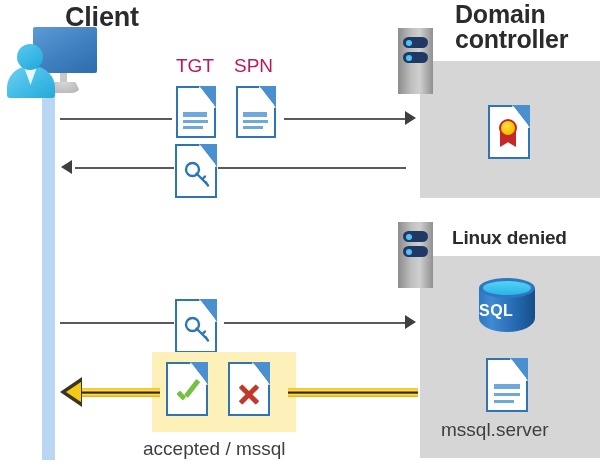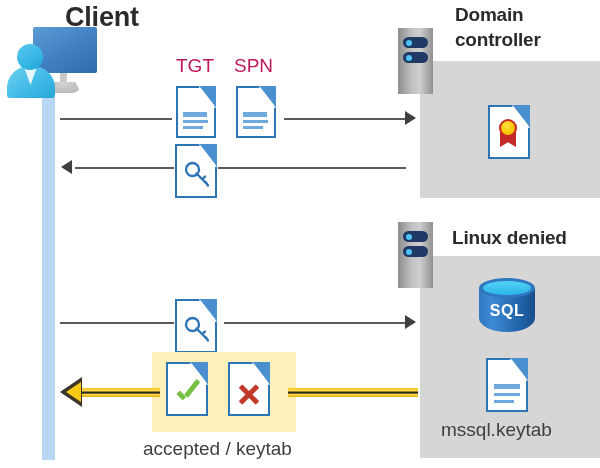--- a/index.html
+++ b/index.html
@@ -15,21 +15,21 @@
     position:absolute;left:42px;top:88px;width:13px;height:372px;
     background:#b9d6f2;
   }
 
   
   .title{
     position:absolute;font-weight:bold;color:#2b2b2b;
     letter-spacing:-0.2px;
   }
   .title-client{left:44px;top:2px;font-size:27px;margin-left:21px;}
-  .title-dc{left:455px;top:2px;font-size:19px;line-height:25px;width:140px;}
+  .title-dc{left:455px;top:2px;font-size:25px;line-height:25px;width:140px;}
   .title-linux{left:452px;top:225px;font-size:19px;line-height:25px;}
 
   
   .zone{position:absolute;background:#d6d6d6;}
   .zone-dc{left:420px;top:61px;width:180px;height:137px;}
   .zone-linux{left:420px;top:256px;width:180px;height:202px;}
 
   
   .rack{position:absolute;width:35px;height:66px;
         background:linear-gradient(to right,#8c8c8c 0%,#bfbfbf 38%,#cfcfcf 62%,#909090 100%);
@@ -96,21 +96,21 @@
 
   
   .sql{position:absolute;width:56px;height:62px;}
   .sql .body{position:absolute;left:0;top:10px;width:56px;height:44px;
              background:linear-gradient(to right,#2f77c0 0%,#3f8ad4 22%,#1f62a8 75%,#174e88 100%);
              border-radius:0 0 28px 28px / 0 0 14px 14px;}
   .sql .top{position:absolute;left:0;top:0;width:56px;height:20px;border-radius:50%;
             background:#2f77c0;}
   .sql .top-in{position:absolute;left:4px;top:3px;width:48px;height:14px;border-radius:50%;
             background:linear-gradient(to bottom,#53d2f5 0%,#2ab4e8 100%);}
-  .sql .txt{position:absolute;left:0;top:24px;width:56px;text-align:center;color:#fff;
+  .sql .txt{position:absolute;left:0;top:24px;width:56px;text-align:left;color:#fff;
             font-size:16px;font-weight:bold;letter-spacing:0.5px;}
 
   
   .seal{position:absolute;width:18px;height:18px;border-radius:50%;
         background:radial-gradient(circle at 40% 35%,#ffe04a 0%,#f7c600 55%,#e0a800 100%);
         border:2px solid #c62828;box-sizing:border-box;}
   .ribbon{position:absolute;width:16px;height:16px;
           background:#c62828;clip-path:polygon(0 0,100% 0,100% 100%,50% 70%,0 100%);}
 
   
@@ -236,21 +236,21 @@
   </div>
 
   <div class="doc" style="left:486px;top:358px;width:42px;height:54px;">
     <div class="page"></div>
     <div class="fold"></div>
     <div class="fold-notch"></div>
     <div class="line" style="top:26px;width:62%;height:5px;"></div>
     <div class="line" style="top:35px;width:64%;"></div>
     <div class="line" style="top:42px;width:48%;"></div>
   </div>
-  <div class="caption" style="left:441px;top:419px;">mssql.keytab</div>
+  <div class="caption" style="left:441px;top:419px;">mssql.server</div>
 
   <div class="highlight"></div>
 
   <div class="ybar" style="left:78px;top:388px;width:82px;"></div>
   <div class="ybar" style="left:288px;top:388px;width:130px;"></div>
   <div class="yarrowhead" style="left:60px;top:377px;"></div>
   <div class="yarrowhead-in" style="left:66px;top:382px;"></div>
 
   <div class="doc" style="left:166px;top:362px;width:42px;height:54px;">
     <div class="page"></div>
@@ -259,15 +259,15 @@
     <div class="checkg" style="left:8px;top:20px;"></div>
   </div>
 
   <div class="doc" style="left:228px;top:362px;width:42px;height:54px;">
     <div class="page"></div>
     <div class="fold"></div>
     <div class="fold-notch"></div>
     <div class="xg" style="left:9px;top:21px;"></div>
   </div>
 
-  <div class="caption" style="left:143px;top:438px;">accepted / keytab</div>
+  <div class="caption" style="left:143px;top:438px;">accepted / mssql</div>
 
 </div>
 
 </body></html>

